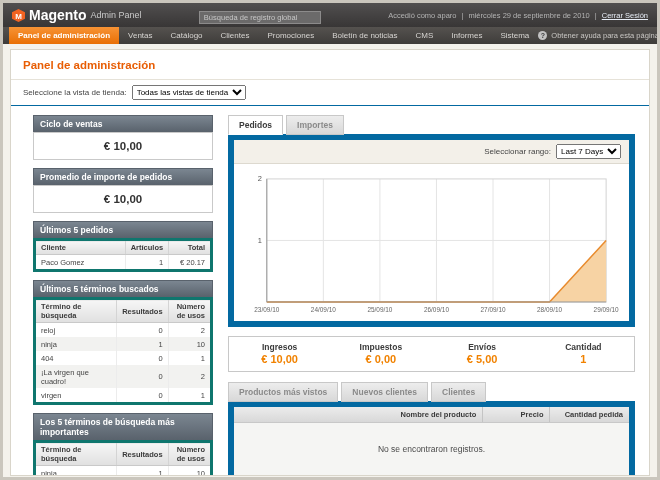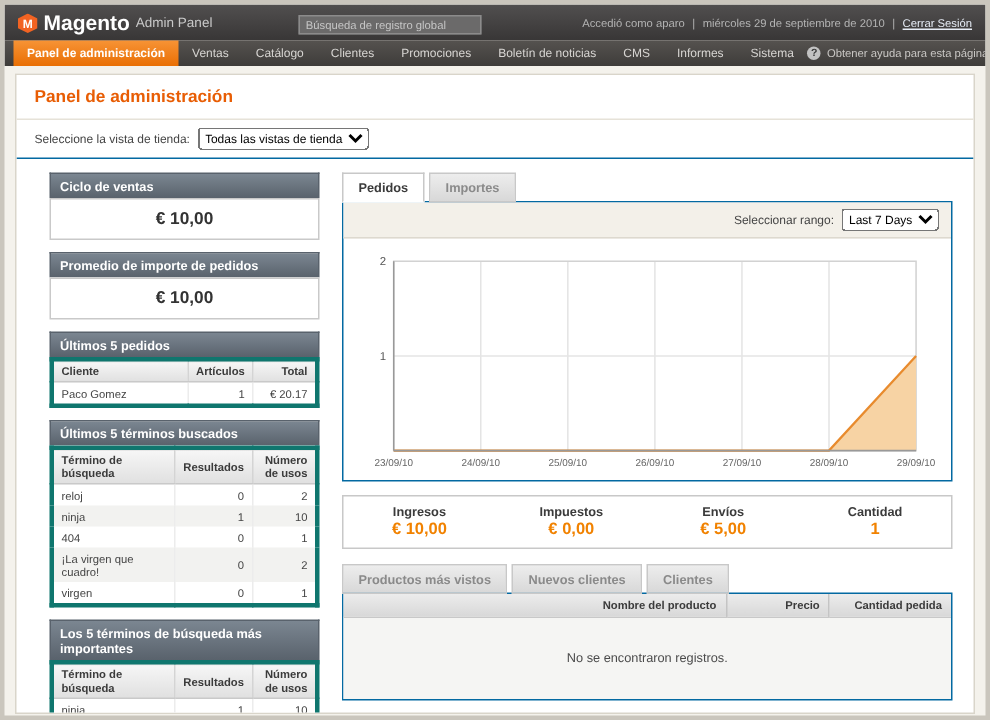--- a/index.html
+++ b/index.html
@@ -46,21 +46,21 @@
   .mini-table th:last-child, .mini-table td:last-child { border-right:none; }
   .mini-table td { font-size:7.5px; color:#444; padding:2.5px 5px; border-right:1px solid #ececec; }
   .mini-table tr.alt td { background:#f2f2f0; }
   .mini-table tbody tr { cursor:pointer; }
 
   
   .tab-row { display:flex; position:relative; z-index:2; }
   .tab { font-size:8.5px; font-weight:bold; padding:4px 10px; border:1px solid #c8c8c8; margin-right:3px; cursor:pointer; white-space:nowrap; }
   .tab.active { background:#fff; color:#3b3b3b; border-bottom-color:#fff; }
   .tab.inactive { background:linear-gradient(#ededed,#d8d8d8); color:#8a8a8a; }
-  .panel { border:1px solid #0369a1; background:#fff; margin-top:-1px; }
+  .panel { border:6px solid #0369a1; background:#fff; margin-top:-1px; }
   .range-bar { background:#f3f0e9; border-bottom:1px solid #ddd9cf; padding:4px 8px; display:flex; justify-content:flex-end; align-items:center; gap:5px; font-size:8px; color:#444; }
   .range-bar select { font-size:8px; height:15px; font-family:inherit; }
   .chart-wrap { padding:6px 7px 2px; }
   .chart-wrap svg { display:block; width:100%; height:auto; }
 
   .stats-box { border:1px solid #c8c8c8; background:#fff; display:flex; margin-top:9px; padding:5px 0 6px; }
   .stat { flex:1; text-align:center; }
   .stat-label { font-size:8.5px; font-weight:bold; color:#3b3b3b; }
   .stat-value { font-size:11px; font-weight:bold; color:#f18200; margin-top:1px; }
 

